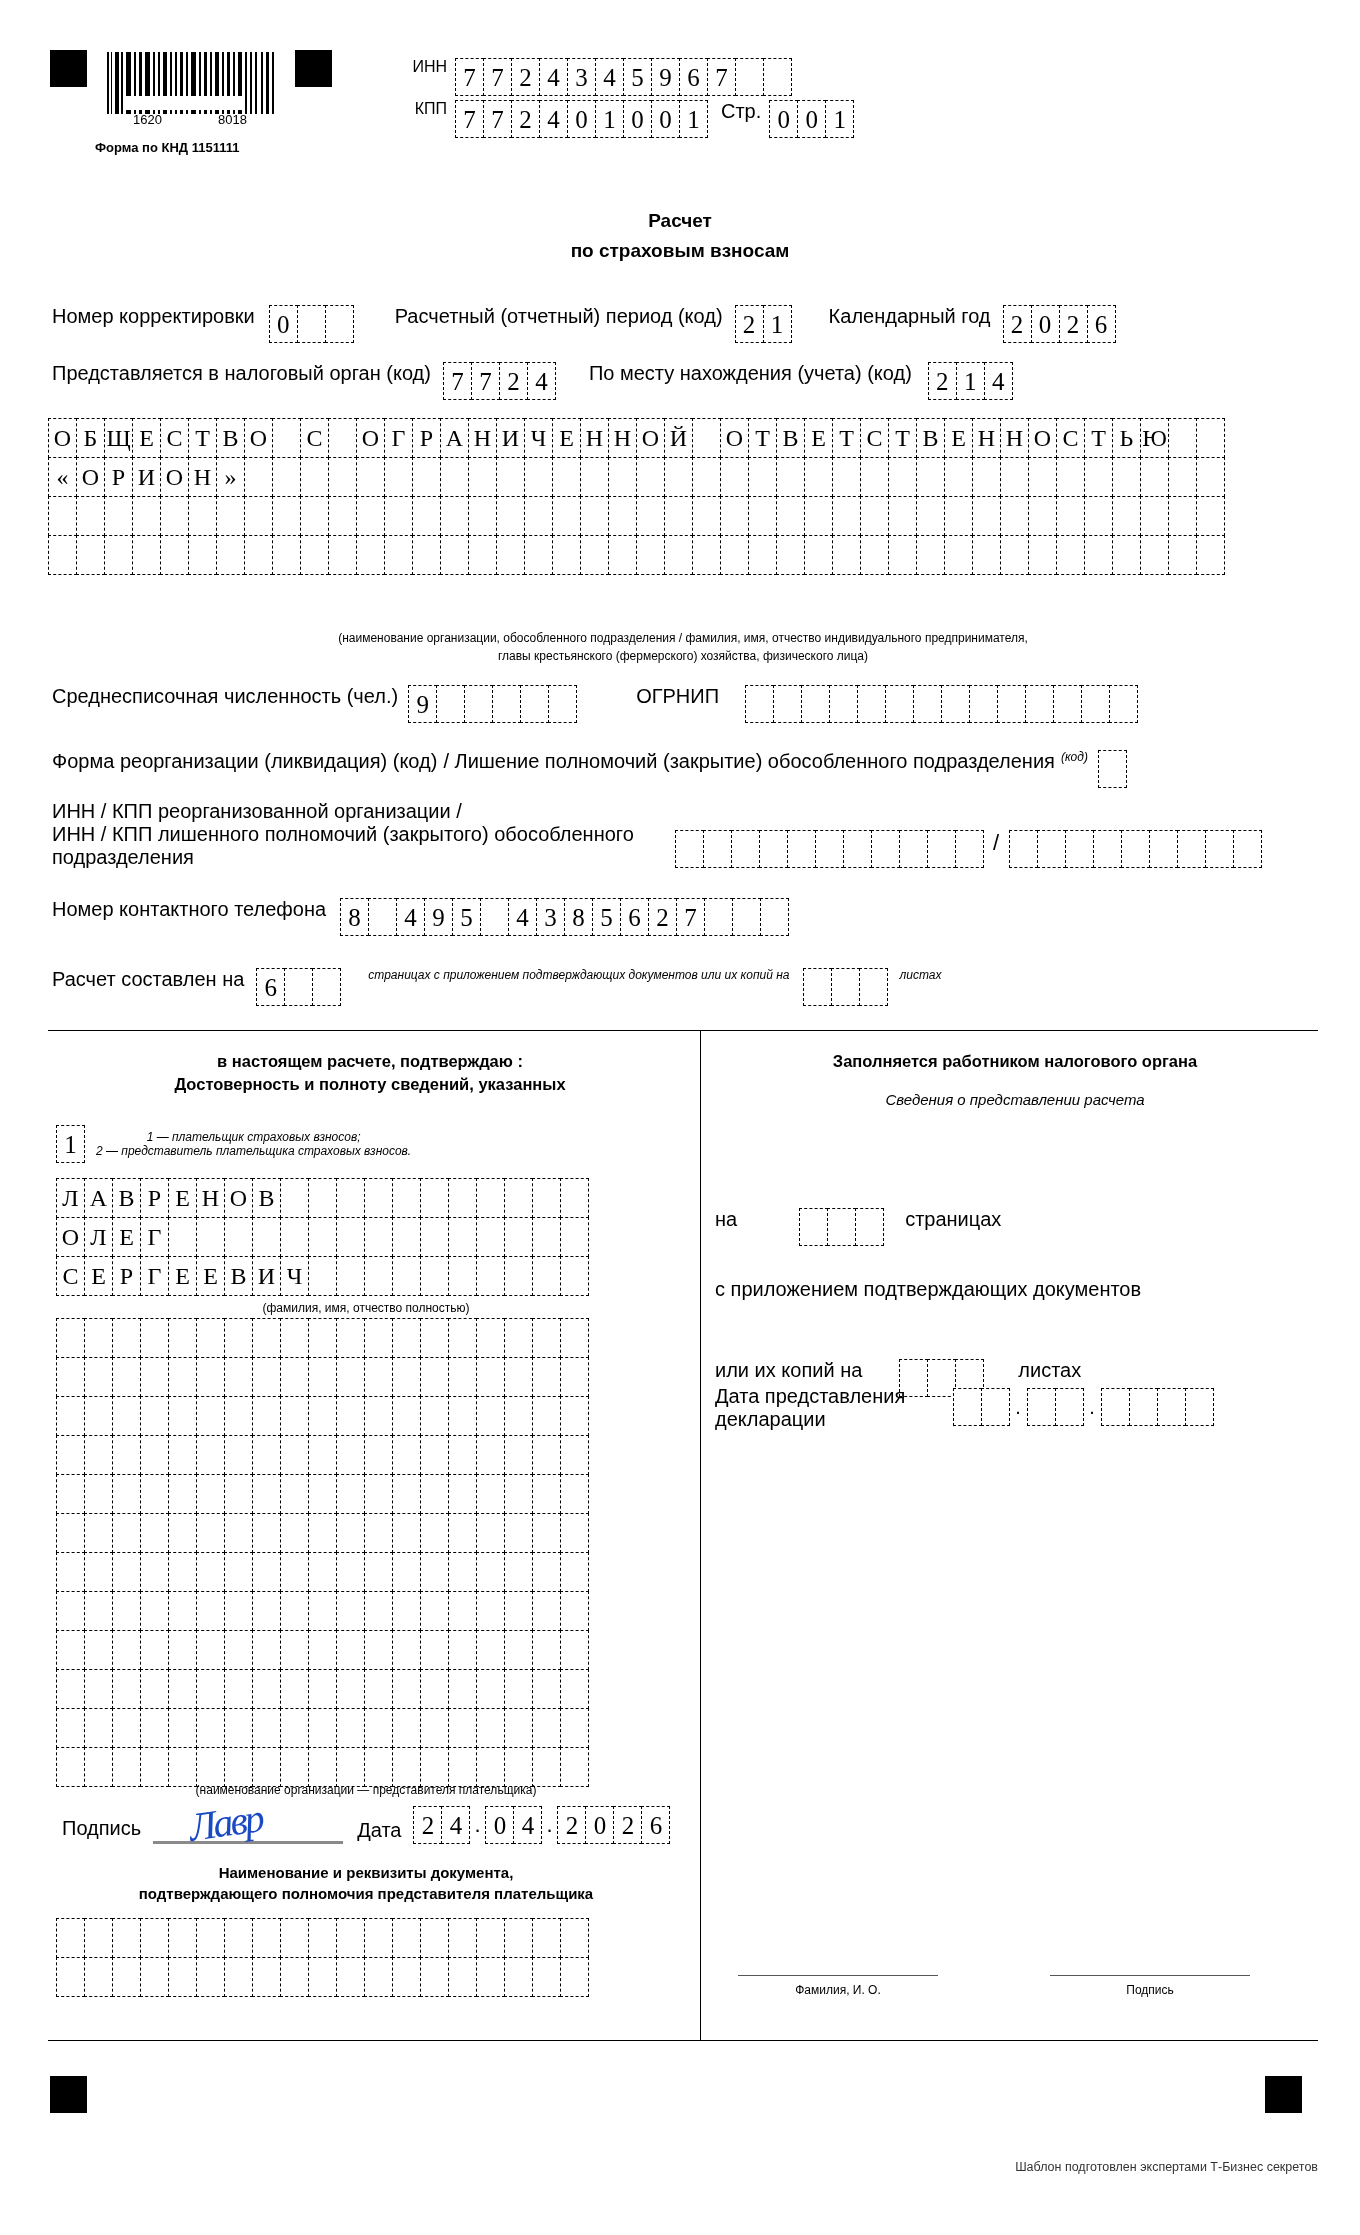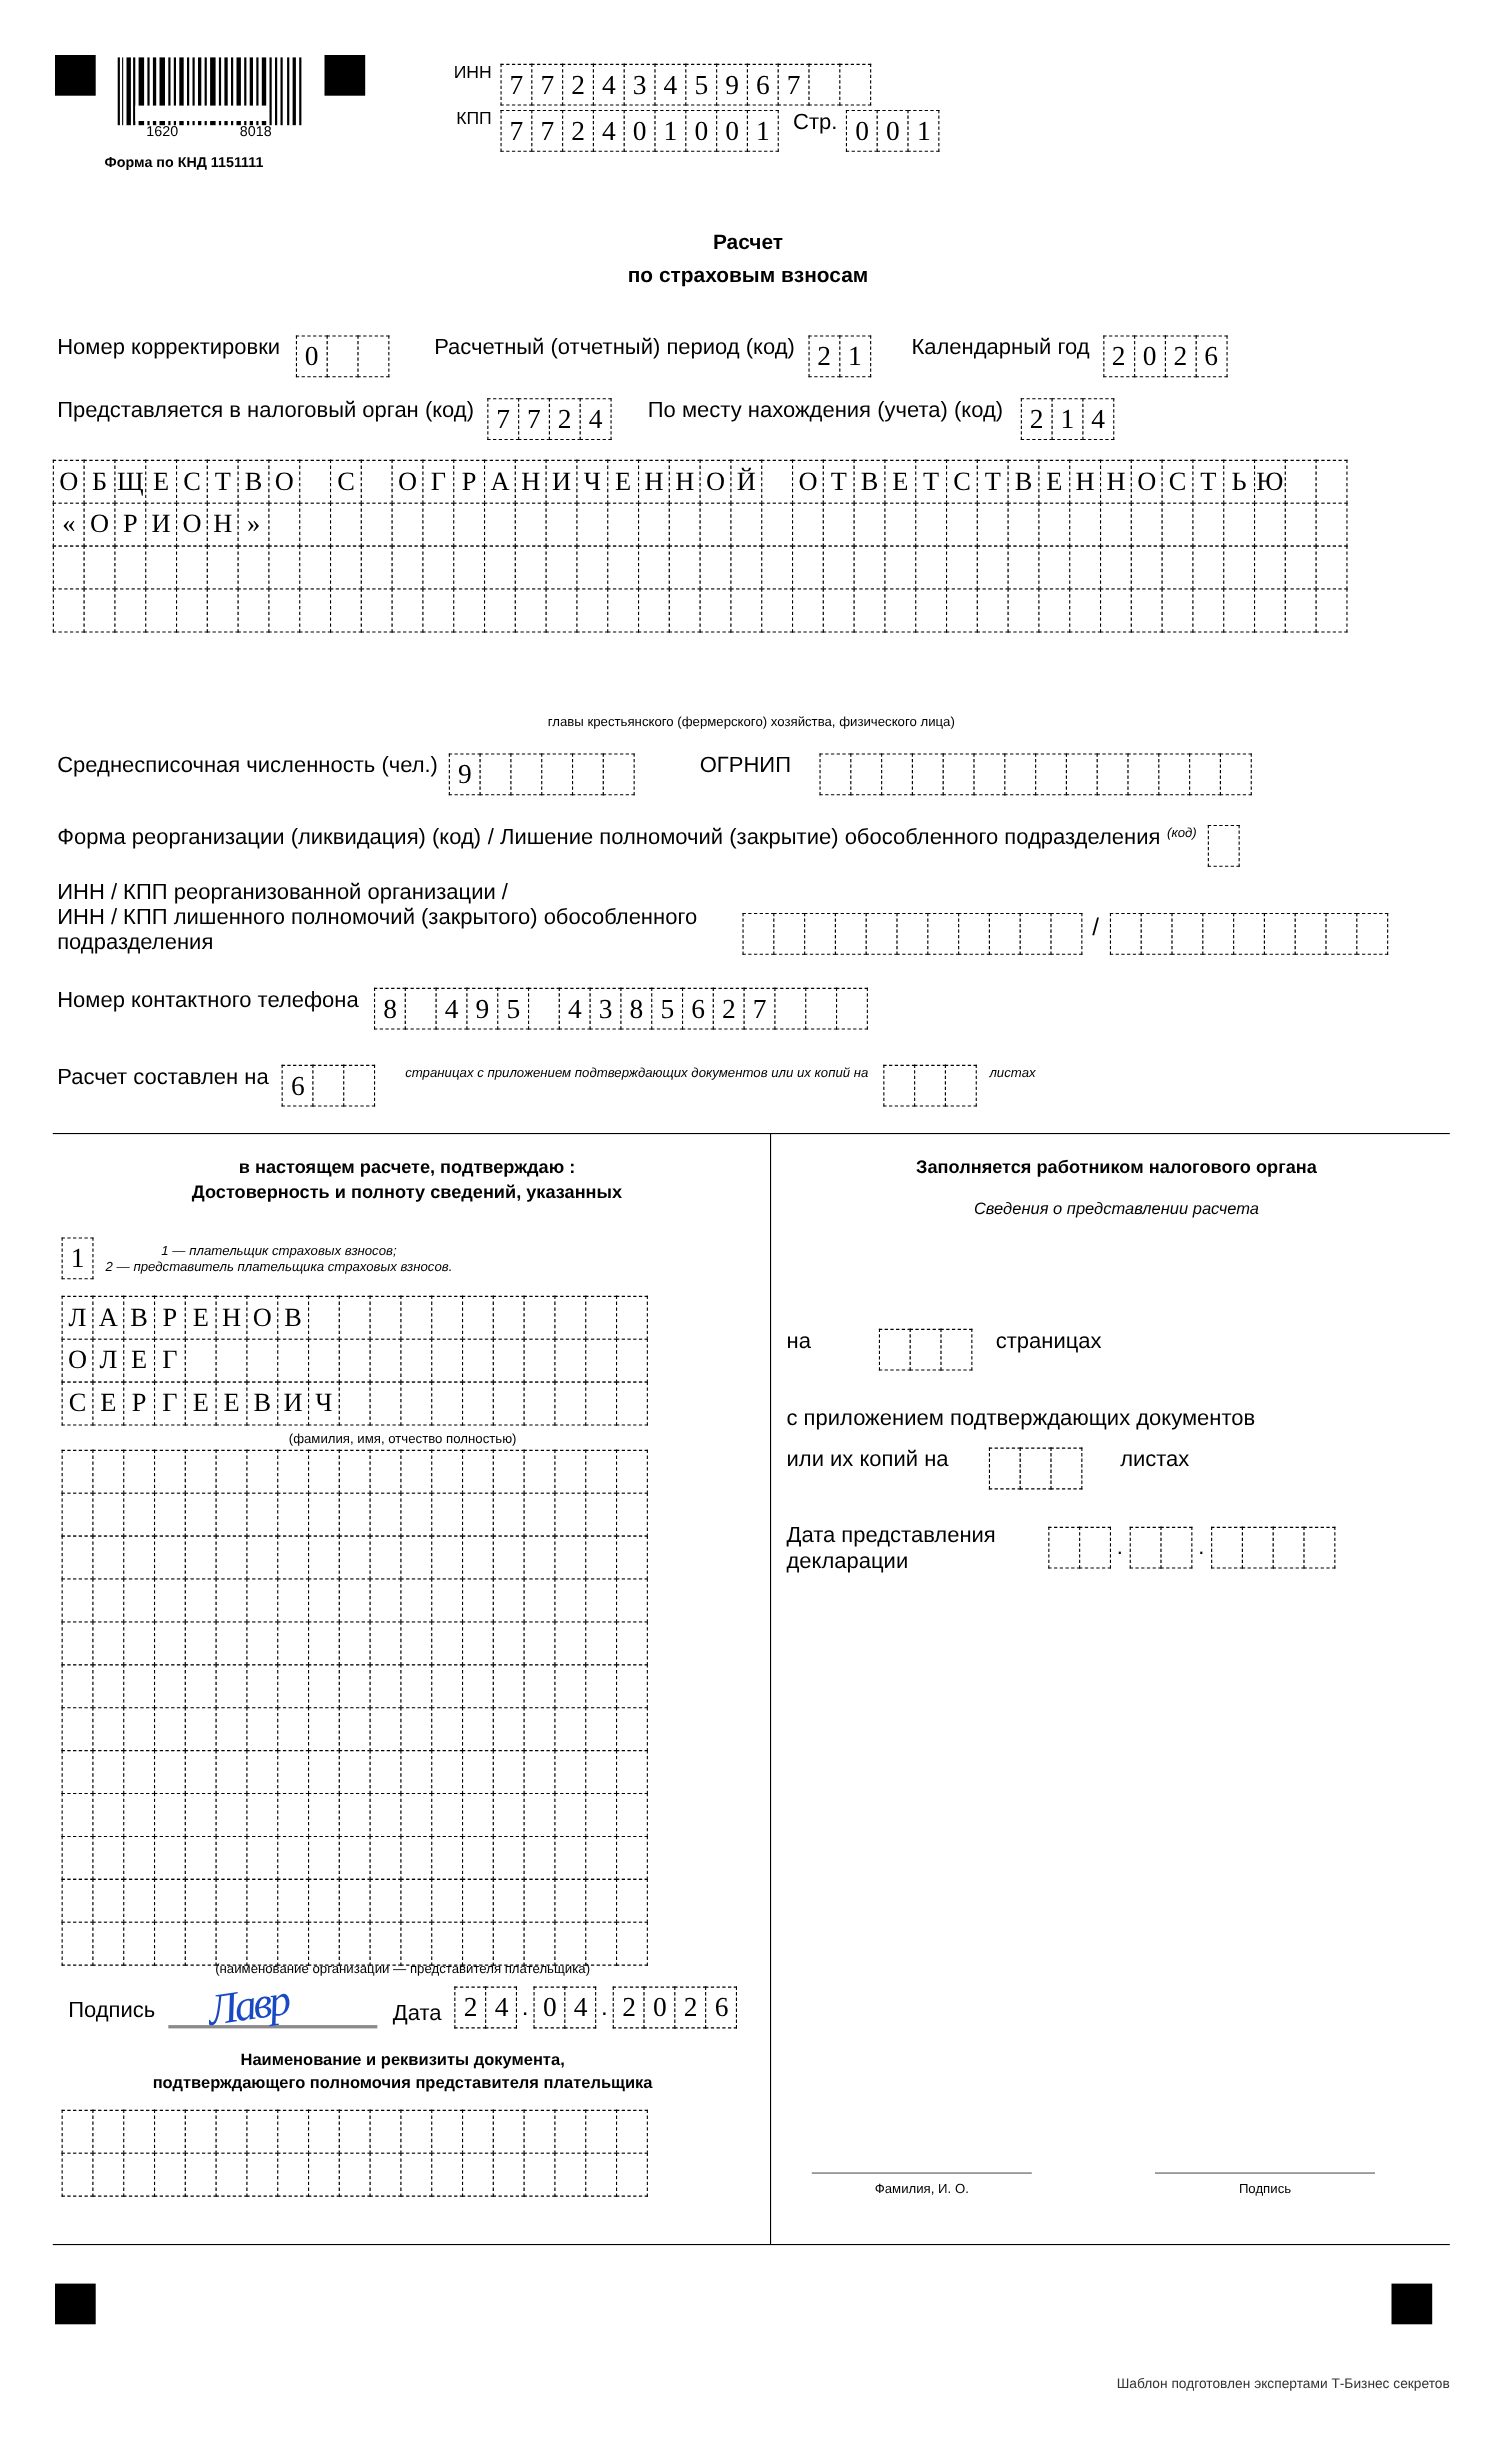--- a/index.html
+++ b/index.html
@@ -381,20 +381,21 @@
         <div class="cell name"></div>
         <div class="cell name"></div>
         <div class="cell name"></div>
         <div class="cell name"></div>
         <div class="cell name"></div>
         <div class="cell name"></div>
         <div class="cell name"></div>
         <div class="cell name"></div>
       </div>
   </div>
+  <div class="caption" style="position:absolute; left:48px; top:630px; width:1270px;">(наименование организации, обособленного подразделения / фамилия, имя, отчество индивидуального предпринимателя,</div>
   <div class="caption" style="position:absolute; left:48px; top:648px; width:1270px;">главы крестьянского (фермерского) хозяйства, физического лица)</div>
 
   <div class="row" style="position:absolute; left:52px; top:685px;">
     <div class="lbl">Среднесписочная численность (чел.)</div>
     <div class="cells" style="margin-left:10px;" id="hc-cells">
         <div class="cell">9</div>
         <div class="cell"></div>
         <div class="cell"></div>
         <div class="cell"></div>
         <div class="cell"></div>
@@ -927,21 +928,21 @@
     <div class="lbl">на</div>
     <div class="cells" style="margin-left:62px;" id="to-pg">
         <div class="cell"></div>
         <div class="cell"></div>
         <div class="cell"></div>
       </div>
     <div class="lbl" style="margin-left:22px;">страницах</div>
   </div>
 
   <div class="lbl" style="position:absolute; left:715px; top:1278px;">с приложением подтверждающих документов</div>
-  <div class="row" style="position:absolute; left:715px; top:1316px;gap:15px;">
+  <div class="row" style="position:absolute; left:715px; top:1359px;gap:15px;">
     <div class="lbl">или их копий на</div>
     <div class="cells" style="margin-left:22px;" id="to-att">
         <div class="cell"></div>
         <div class="cell"></div>
         <div class="cell"></div>
       </div>
     <div class="lbl" style="margin-left:20px;">листах</div>
   </div>
 
   <div style="position:absolute; left:715px; top:1385px;">

